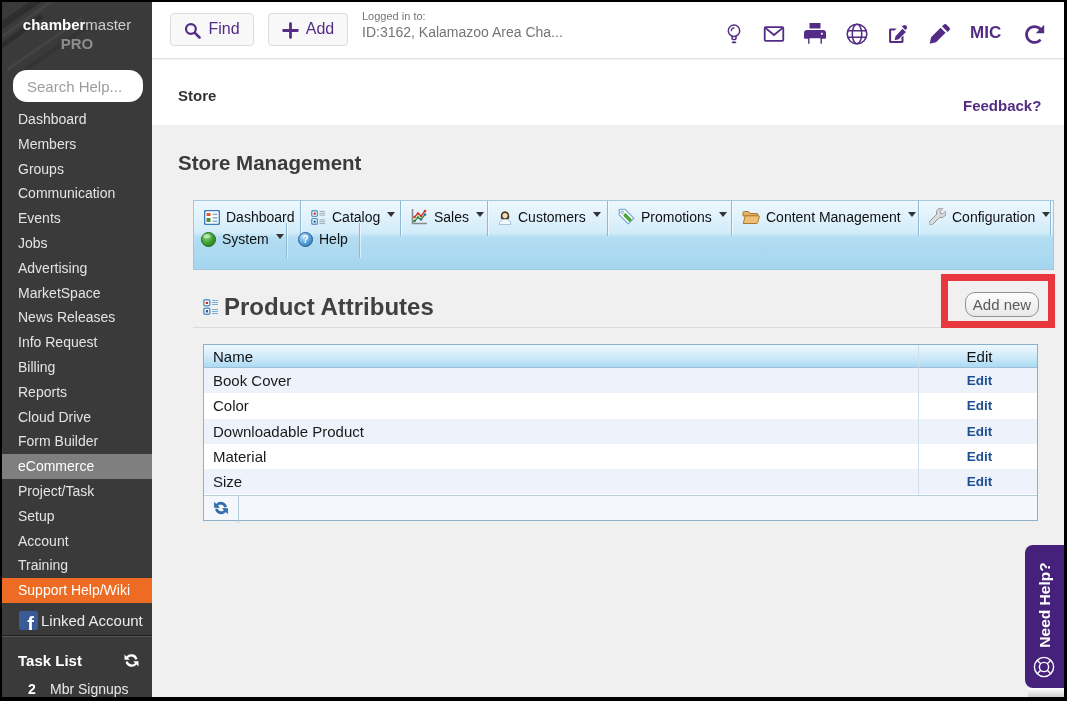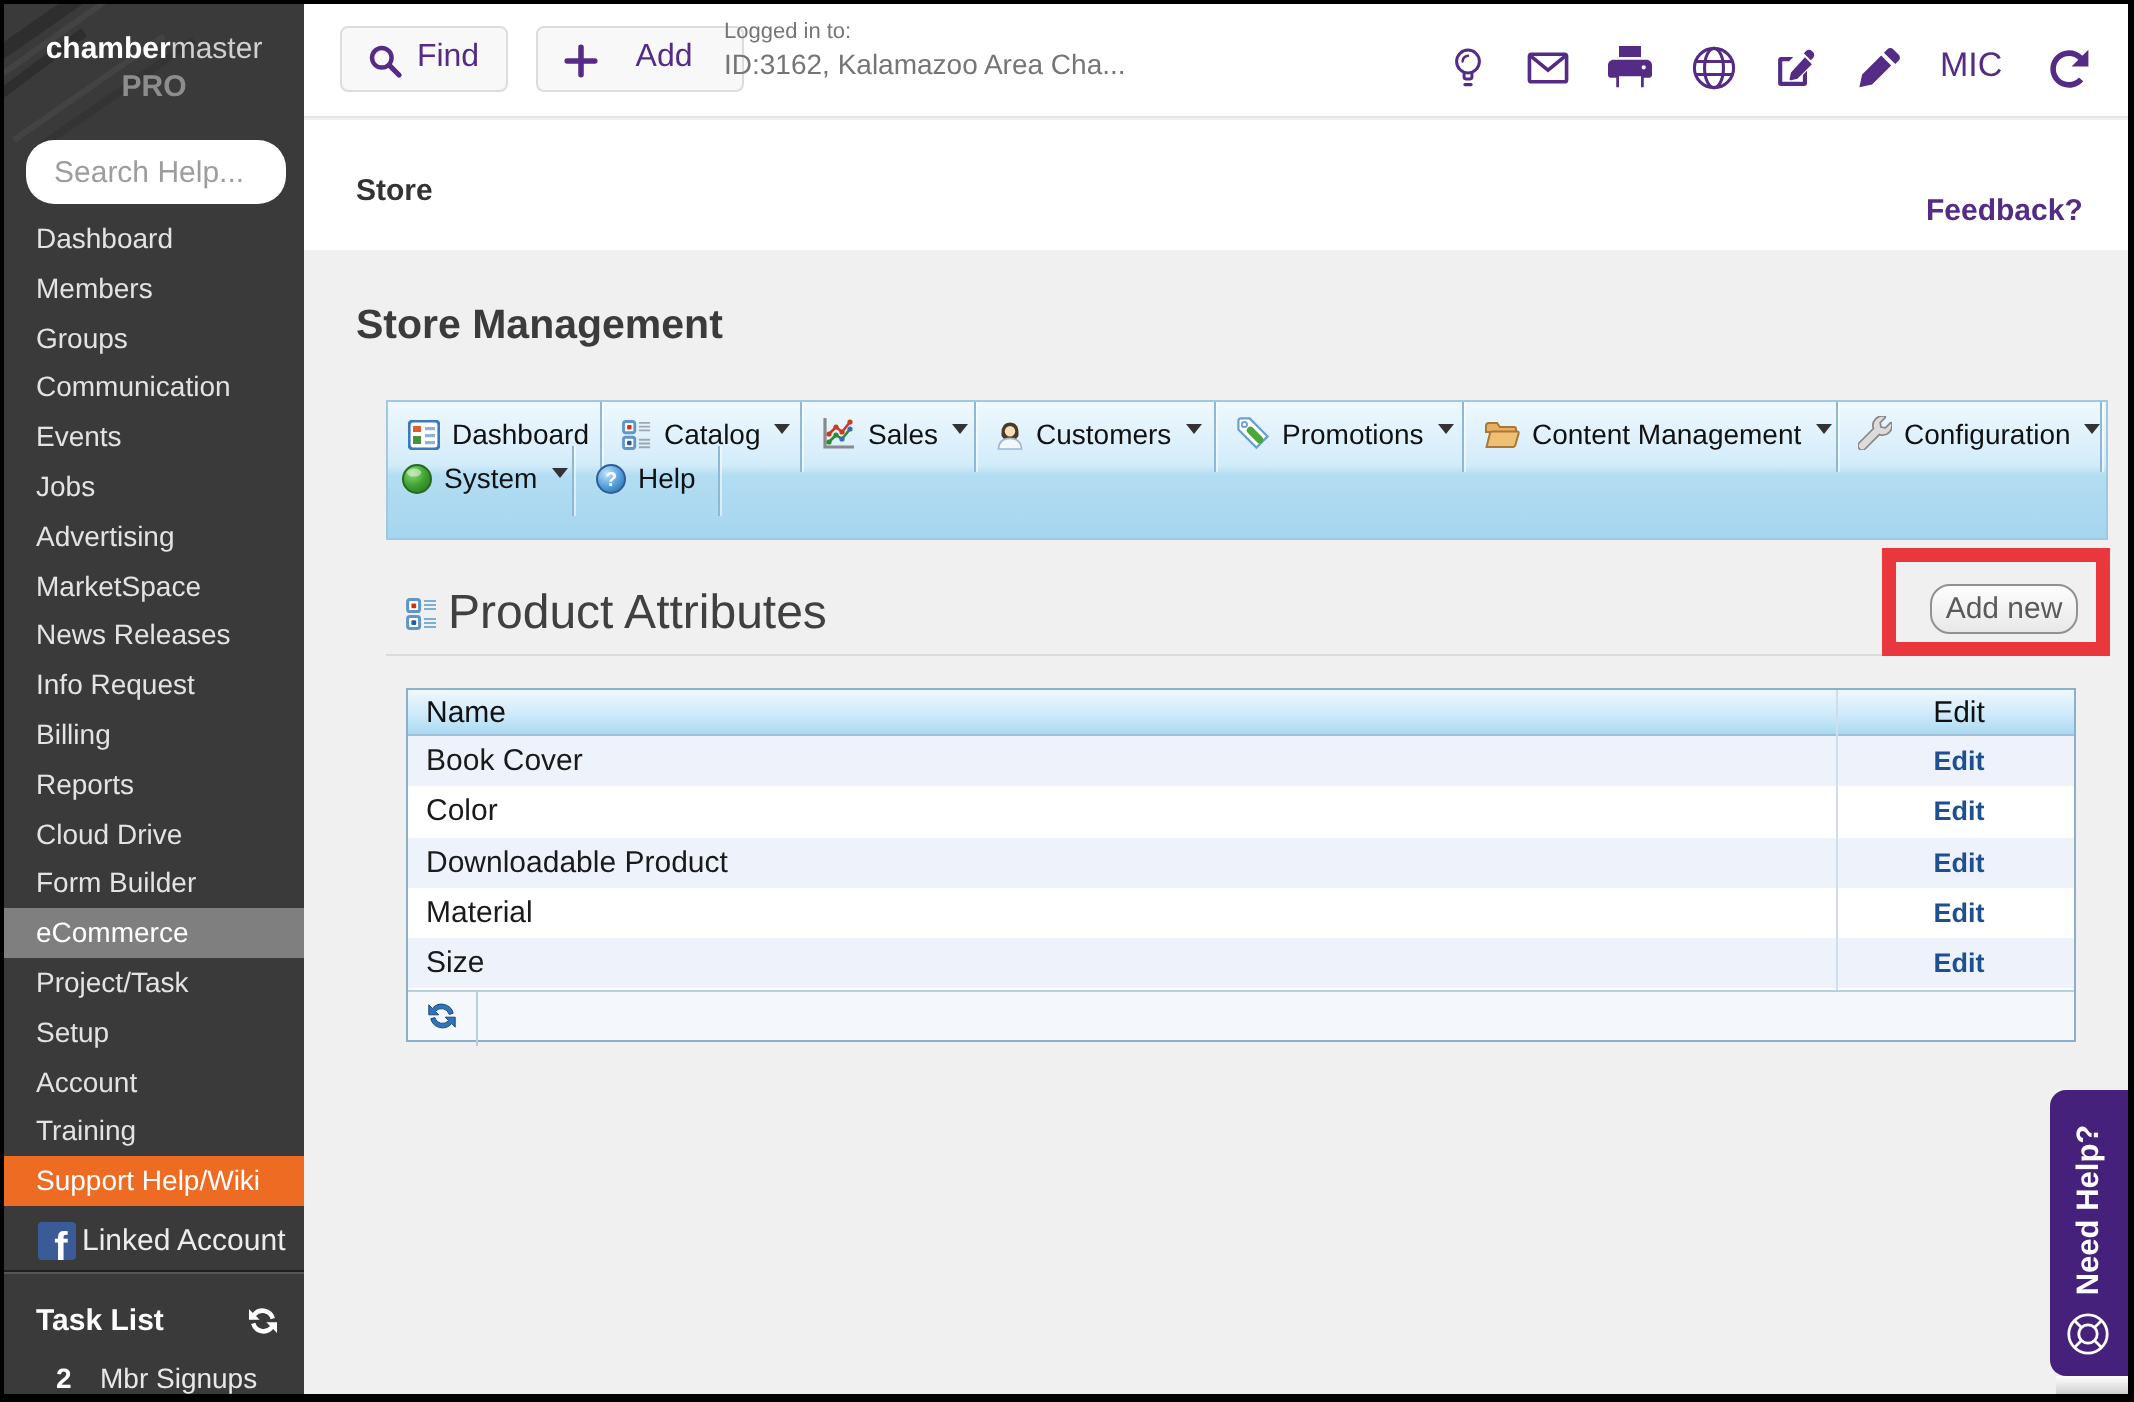--- a/index.html
+++ b/index.html
@@ -32,46 +32,46 @@
 #taskrefresh { position:absolute; left:121px; top:650px; }
 #mbr { position:absolute; left:0px; top:679px; width:150px; font-size:14px; color:#e8e8e8; }
 #mbr b { position:absolute; left:26px; color:#fff; }
 #mbr span { position:absolute; left:48px; }
 
 #main { position:absolute; left:150px; top:0; width:912px; height:696px; }
 #topbar { position:absolute; left:0; top:0; width:912px; height:57px; background:#fff; border-bottom:1px solid #e4e4e4; }
 .tbtn { position:absolute; top:11px; height:33px; background:#f8f8f8; border:1px solid #dcdcdc;
   border-radius:4px; color:#542c85; font-size:16px; text-align:center; }
 #findbtn { left:18px; width:84px; }
-#addbtn { left:116px; width:104px; }
+#addbtn { left:116px; width:80px; }
 .tbtn .lbl { position:relative; top:6px; margin-left:24px; }
 .tbtn svg { position:absolute; left:13px; top:8px; }
 #logged1 { position:absolute; left:210px; top:8px; font-size:11px; color:#757575; }
 #logged2 { position:absolute; left:210px; top:22px; font-size:14px; color:#757575; }
 .topicon { position:absolute; top:21px; }
-#mic { position:absolute; left:818px; top:21px; font-size:17px; font-weight:normal; color:#542c85; }
+#mic { position:absolute; left:818px; top:21px; font-size:17px; font-weight:bold; color:#542c85; }
 #storebar { position:absolute; left:0; top:58px; width:912px; height:65px; background:#fff; }
 #storebar .store { position:absolute; left:26px; top:27px; font-size:15px; font-weight:bold; color:#333; }
 #storebar .fb { position:absolute; left:811px; top:37px; font-size:15px; font-weight:bold; color:#542c85; }
 #content { position:absolute; left:0; top:123px; width:912px; height:573px; background:#f0f0f0; }
 #smhead { position:absolute; left:26px; top:26px; font-size:20.5px; font-weight:bold; color:#3b3b3b; }
 
 #toolbar { position:absolute; left:41px; top:75px; width:861px; height:70px;
   border:1px solid #a0c8e0;
   background:linear-gradient(#eef8fe 0%, #d3ecfa 46%, #b3ddf2 54%, #a5d6ef 100%); }
 .tabrow { position:absolute; left:0; width:861px; height:35px; }
 .tab { float:left; height:35px; line-height:32px; font-size:14px; color:#111;
   border-right:1px solid #8fb8d4; box-shadow:1px 0 0 rgba(255,255,255,0.55);
   padding-left:10px; white-space:nowrap; }
 .tab svg, .tab .cicon { vertical-align:-3px; margin-right:6px; }
 .caret { display:inline-block; width:0; height:0; border:4px solid transparent;
   border-top:5px solid #333; margin-left:7px; vertical-align:1px; }
 
 #paicon { position:absolute; left:51px; top:174px; }
-#pahead { position:absolute; left:72px; top:168px; font-size:24px; font-weight:normal; color:#404040; }
+#pahead { position:absolute; left:72px; top:168px; font-size:24px; font-weight:bold; color:#404040; }
 #redbox { position:absolute; left:789px; top:149px; width:114px; height:54px; border:7px solid #e8383d; }
 #addnew { position:absolute; left:813px; top:167px; width:74px; height:25px;
   background:linear-gradient(#fdfdfd,#e8e8e8); border:1px solid #919191; border-radius:10px;
   font-size:15px; color:#5a5a5a; text-align:center; line-height:23px; }
 #pahr { position:absolute; left:41px; top:202px; width:861px; border-top:1px solid #dadada; }
 
 #grid { position:absolute; left:51px; top:219px; width:835px; height:177px;
   background:#fff; border:1px solid #8cb0ca; }
 #ghead { position:absolute; left:0; top:0; width:833px; height:23px;
   background:linear-gradient(#eef8fe,#cfeafa 55%,#aadaf2); border-bottom:1px solid #9fc0d8; }

